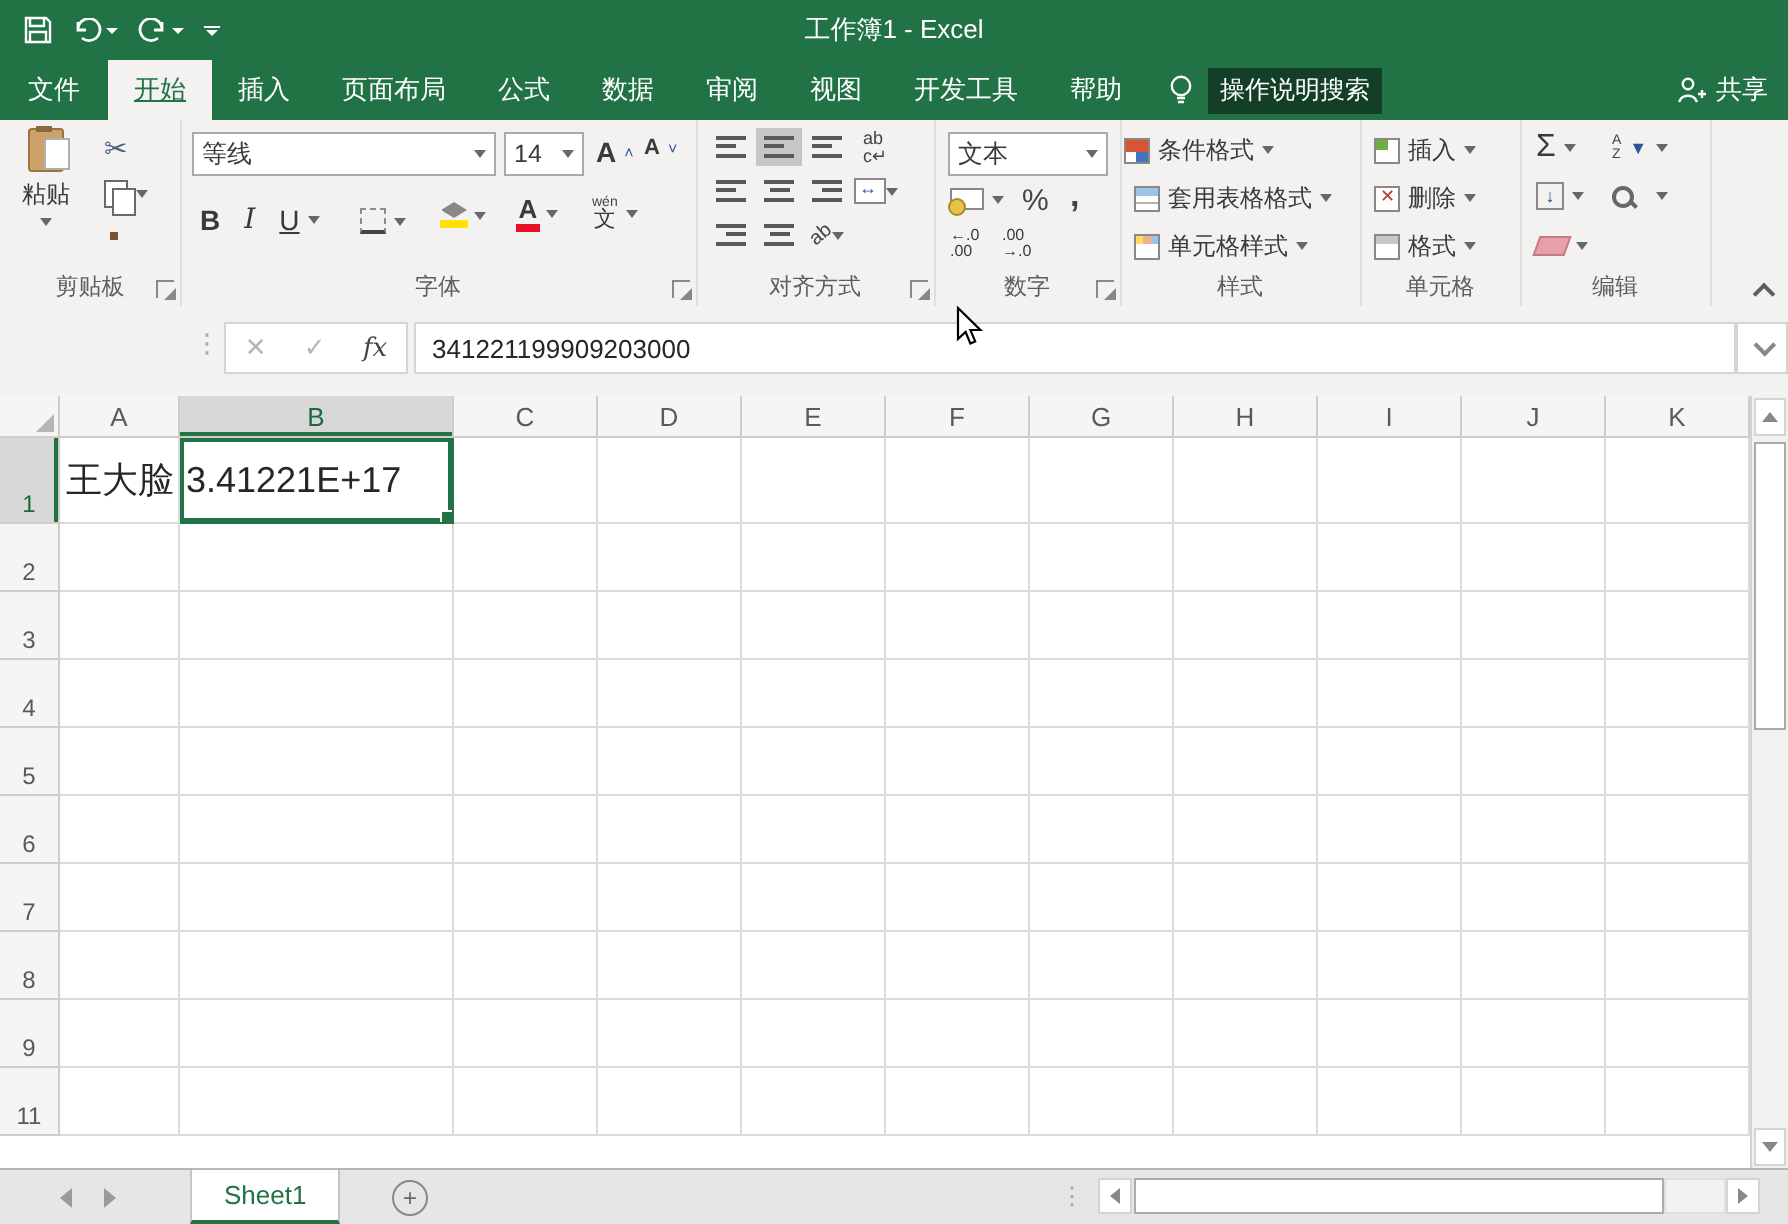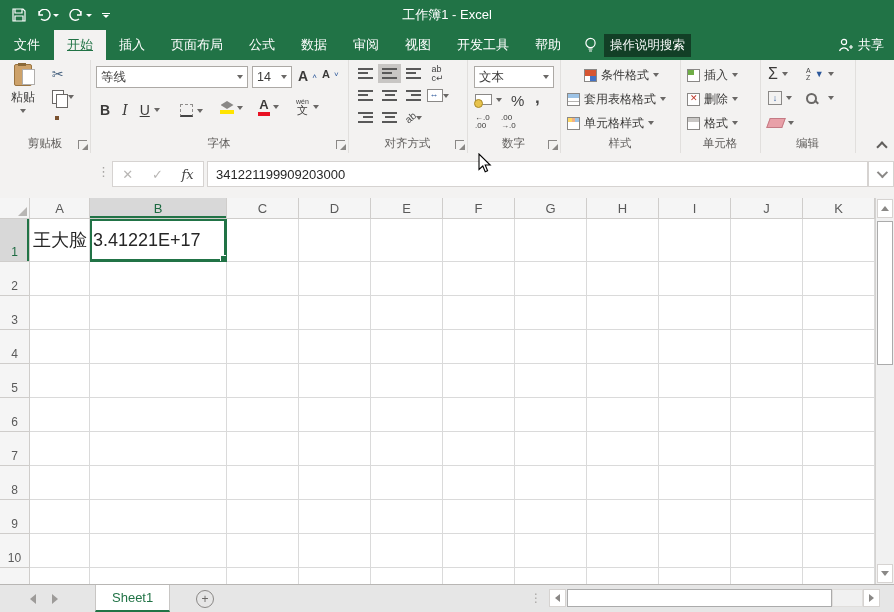--- a/index.html
+++ b/index.html
@@ -366,21 +366,21 @@
       </div>
     <div class="abs decbtn" style="left:34px;top:54px;">
         <span>.00</span>
         <span>→.0</span>
       </div>
     <div class="glabel">数字</div>
     <div class="launcher"></div>
   </div>
 
   <div class="rgroup" style="left:560px;width:120px;">
-    <div class="stylerow" style="left:24px;top:6px;text-align:center;">
+    <div class="stylerow" style="left:2px;top:6px;text-align:center;">
       <span class="ic ic-cf"></span>
       <span>条件格式</span>
         <i class="dd"></i>
     </div>
     <div class="stylerow" style="left:7px;top:30px;">
       <span class="ic ic-tbl"></span>
       <span>套用表格格式</span>
         <i class="dd"></i>
     </div>
     <div class="stylerow" style="left:7px;top:54px;">
@@ -588,34 +588,20 @@
         <div class="cell" style="width: 72px;"></div>
         <div class="cell" style="width: 72px;"></div>
         <div class="cell" style="width: 72px;"></div>
         <div class="cell" style="width: 72px;"></div>
         <div class="cell" style="width: 72px;"></div>
         <div class="cell" style="width: 72px;"></div>
         <div class="cell" style="width: 72px;"></div>
         <div class="cell" style="width: 72px;"></div>
       </div>
       <div class="grow" style="height: 34px;">
-        <div class="rh">10</div>
-        <div class="cell" style="width: 60px;"></div>
-        <div class="cell" style="width: 137px;"></div>
-        <div class="cell" style="width: 72px;"></div>
-        <div class="cell" style="width: 72px;"></div>
-        <div class="cell" style="width: 72px;"></div>
-        <div class="cell" style="width: 72px;"></div>
-        <div class="cell" style="width: 72px;"></div>
-        <div class="cell" style="width: 72px;"></div>
-        <div class="cell" style="width: 72px;"></div>
-        <div class="cell" style="width: 72px;"></div>
-        <div class="cell" style="width: 72px;"></div>
-      </div>
-      <div class="grow" style="height: 34px;">
         <div class="rh">11</div>
         <div class="cell" style="width: 60px;"></div>
         <div class="cell" style="width: 137px;"></div>
         <div class="cell" style="width: 72px;"></div>
         <div class="cell" style="width: 72px;"></div>
         <div class="cell" style="width: 72px;"></div>
         <div class="cell" style="width: 72px;"></div>
         <div class="cell" style="width: 72px;"></div>
         <div class="cell" style="width: 72px;"></div>
         <div class="cell" style="width: 72px;"></div>

